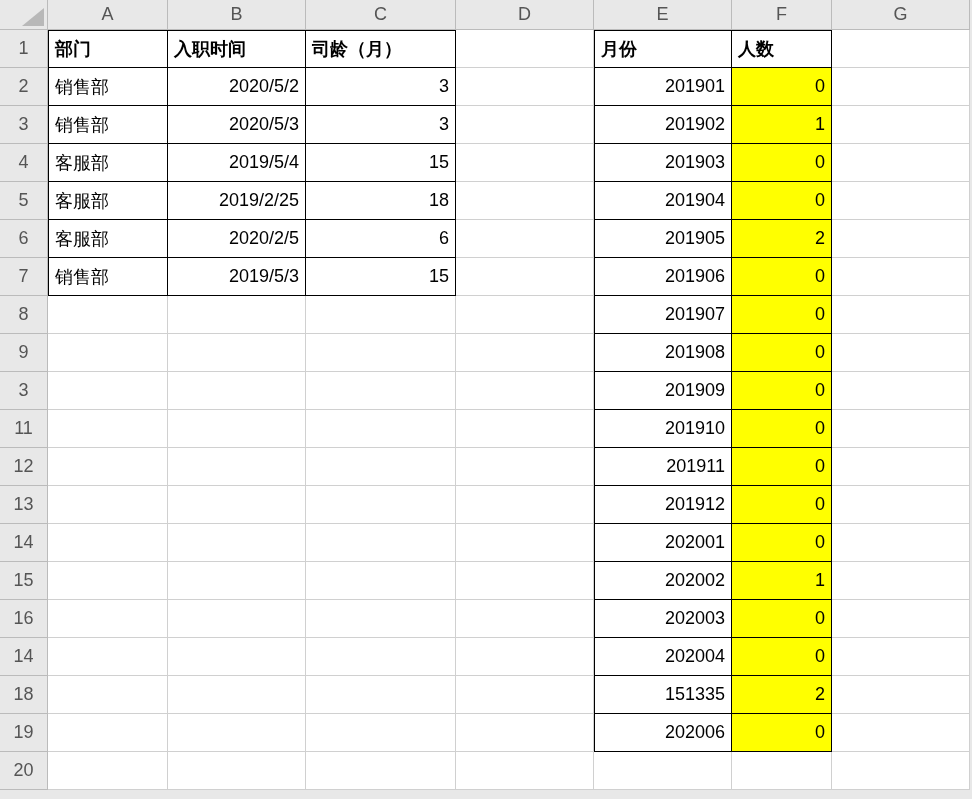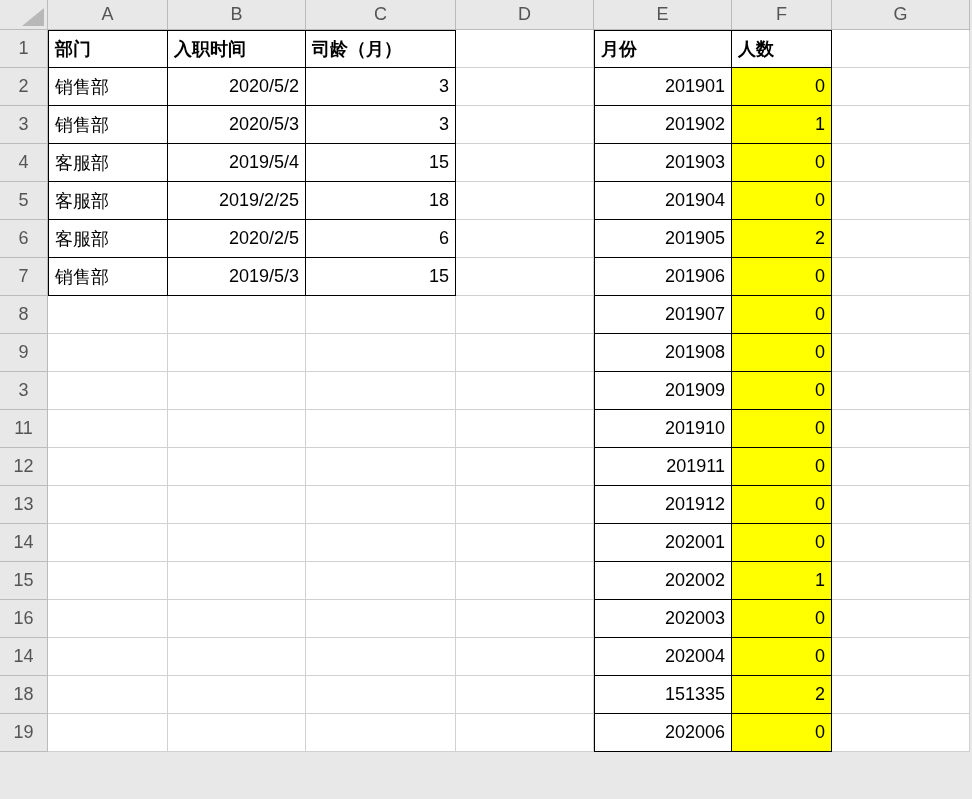--- a/index.html
+++ b/index.html
@@ -333,17 +333,27 @@
     <div class="cell w-a"></div>
     <div class="cell w-b"></div>
     <div class="cell w-c"></div>
     <div class="cell w-d"></div>
     <div class="cell w-e right data-border data-border-left">202006</div>
     <div class="cell w-f right yellow data-border">0</div>
     <div class="cell w-g"></div>
   </div>
 
   
+  <div class="row">
+    <div class="cell row-hdr w-rh">20</div>
+    <div class="cell w-a"></div>
+    <div class="cell w-b"></div>
+    <div class="cell w-c"></div>
+    <div class="cell w-d"></div>
+    <div class="cell w-e"></div>
+    <div class="cell w-f"></div>
+    <div class="cell w-g"></div>
+  </div>
 
 </div>
 
 
 
 
 </body></html>

